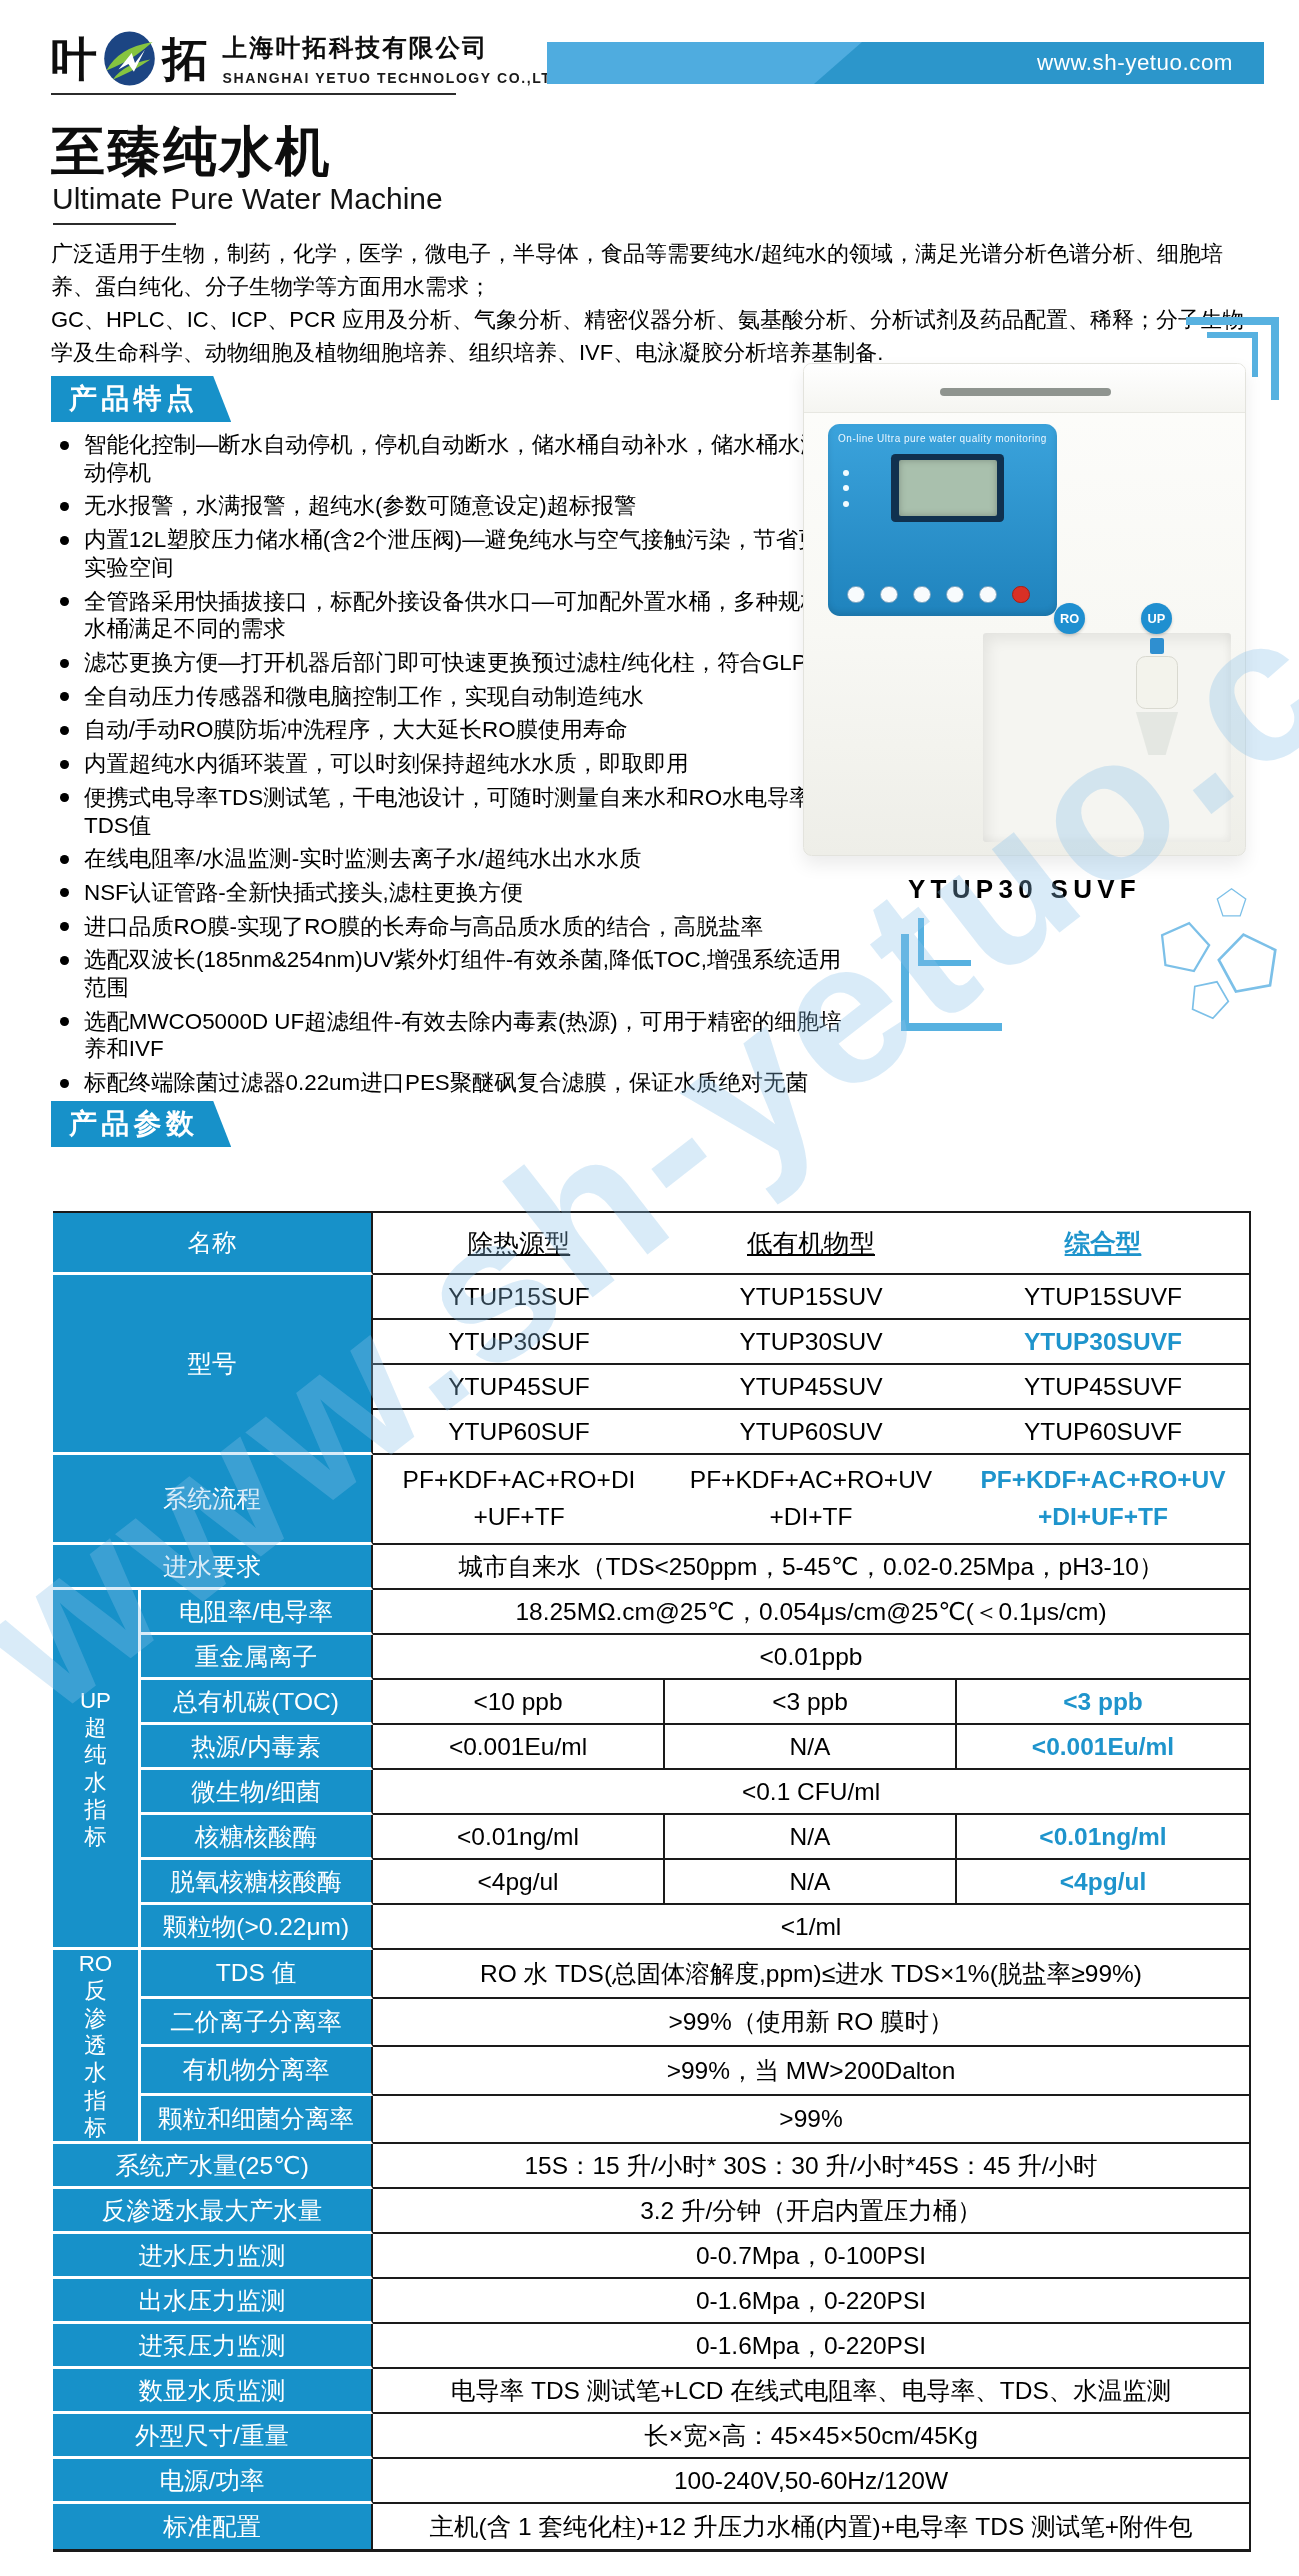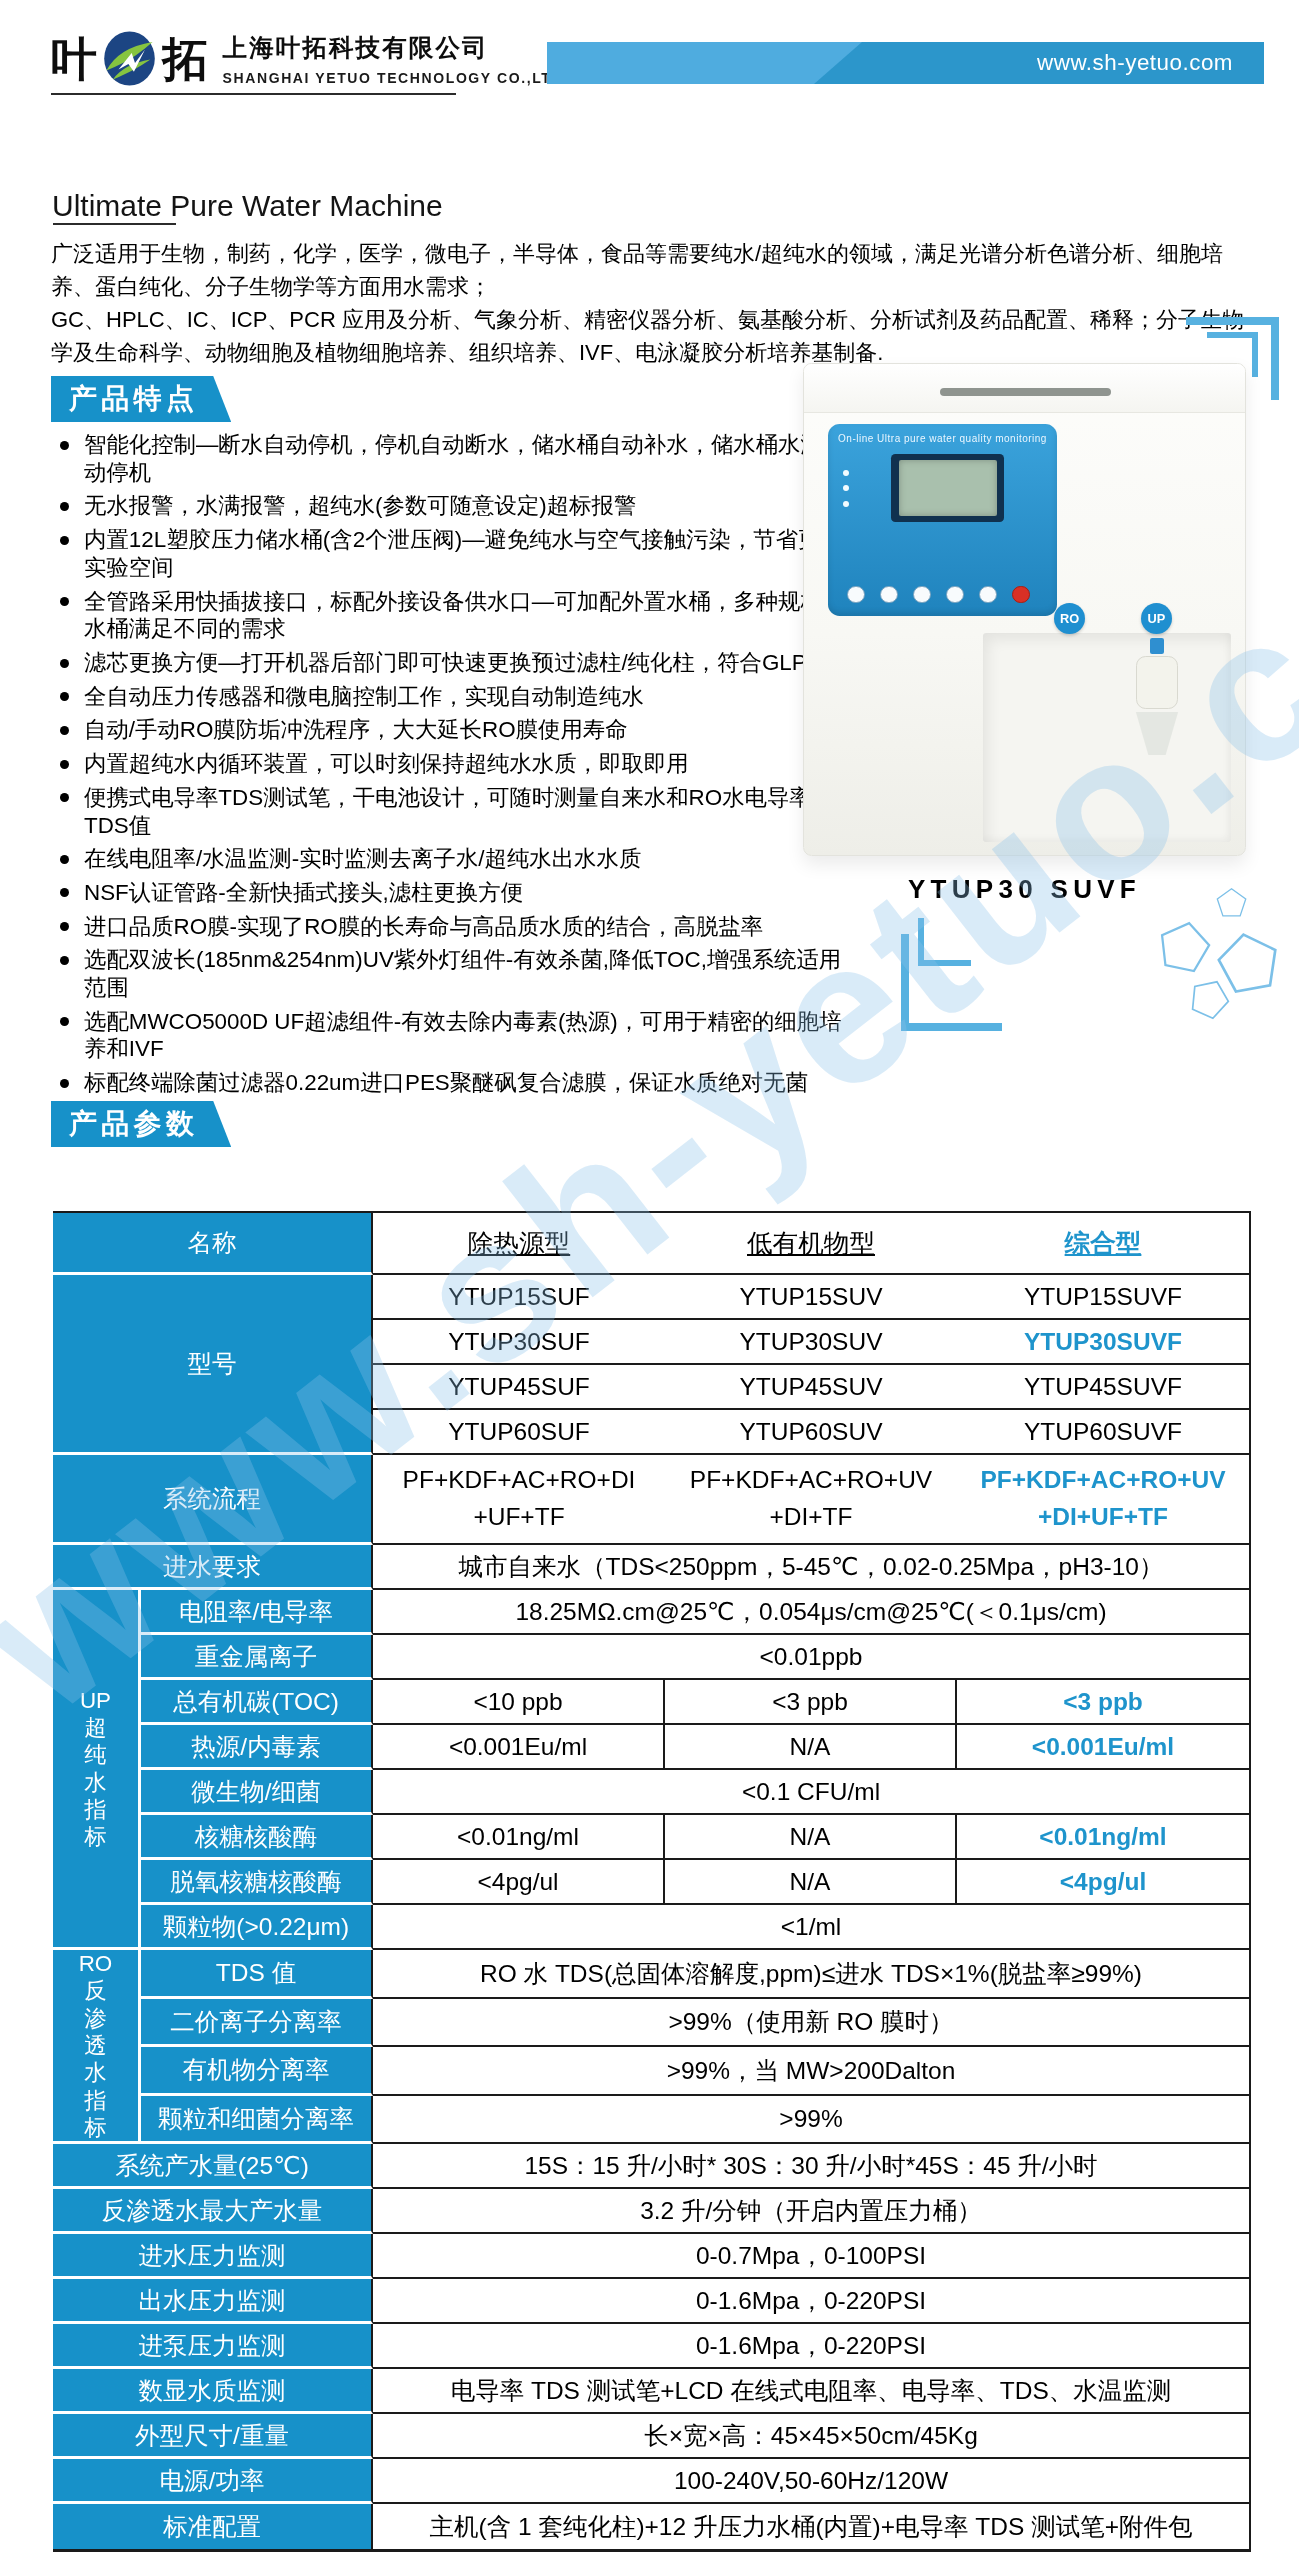--- a/index.html
+++ b/index.html
@@ -16,21 +16,21 @@
   .company-en { font-size:14px; font-weight:600; color:#1a1a1a; letter-spacing:1.6px; margin-top:5.3px; }
   .logo-rule { position:absolute; left:51px; top:93px; width:405px; height:1.6px; background:#2b2b2b; }
 
   .ribbon { position:absolute; left:547px; top:42px; width:717px; height:42px; background:#2C96CB; }
   .ribbon::before { content:""; position:absolute; left:0; top:0; width:315px; height:42px; background:#4FACDF;
       clip-path:polygon(0 0,100% 0,calc(100% - 48px) 100%,0 100%); }
   .ribbon .site { position:absolute; right:31px; top:0; height:42px; line-height:42px; color:#fff; font-size:22.4px; font-weight:500; letter-spacing:0.5px; }
 
   
   .title-cn { position:absolute; left:51px; top:116px; font-size:54px; font-weight:900; color:#0d0d0d; letter-spacing:2.1px; }
-  .title-en { position:absolute; left:52px; top:182px; font-size:30px; font-weight:500; color:#141414;margin-top:7px; }
+  .title-en { position:absolute; left:52px; top:182px; font-size:30px; font-weight:500; color:#141414; }
   .title-rule { position:absolute; left:53px; top:223px; width:123px; height:1.6px; background:#2b2b2b; }
   .intro { position:absolute; left:51px; top:237px; width:1208px; font-size:22px; line-height:1.5; color:#000; }
 
   
   .badge { position:absolute; left:51px; height:46px; display:flex; align-items:center;gap:22px; }
   .badge-main { background:#1791C9; color:#fff; font-size:28px; font-weight:800; letter-spacing:4.3px;
       line-height:46px; padding:0 33px 0 18px;
       clip-path:polygon(0 0,calc(100% - 18px) 0,100% 100%,0 100%); }
   .badge-stripe { width:9.6px; background:#1791C9; margin-left:7.5px; transform:skewX(21deg); }
   .badge-features { top:376px; }
@@ -123,20 +123,21 @@
       <div class="company-cn">上海叶拓科技有限公司</div>
       <div class="company-en">SHANGHAI YETUO TECHNOLOGY CO.,LTD.</div>
     </span>
   </div>
   <div class="logo-rule"></div>
 
   <div class="ribbon">
     <span class="site">www.sh-yetuo.com</span>
   </div>
 
+  <h1 class="title-cn">至臻纯水机</h1>
   <div class="title-en">Ultimate Pure Water Machine</div>
   <div class="title-rule"></div>
   <div class="intro">
     <p>广泛适用于生物，制药，化学，医学，微电子，半导体，食品等需要纯水/超纯水的领域，满足光谱分析色谱分析、细胞培养、蛋白纯化、分子生物学等方面用水需求；</p>
     <p>GC、HPLC、IC、ICP、PCR 应用及分析、气象分析、精密仪器分析、氨基酸分析、分析试剂及药品配置、稀释；分子生物学及生命科学、动物细胞及植物细胞培养、组织培养、IVF、电泳凝胶分析培养基制备.</p>
   </div>
 
   <div class="badge badge-features">
     <span class="badge-main">产品特点</span>
     <span class="badge-stripe"></span>

